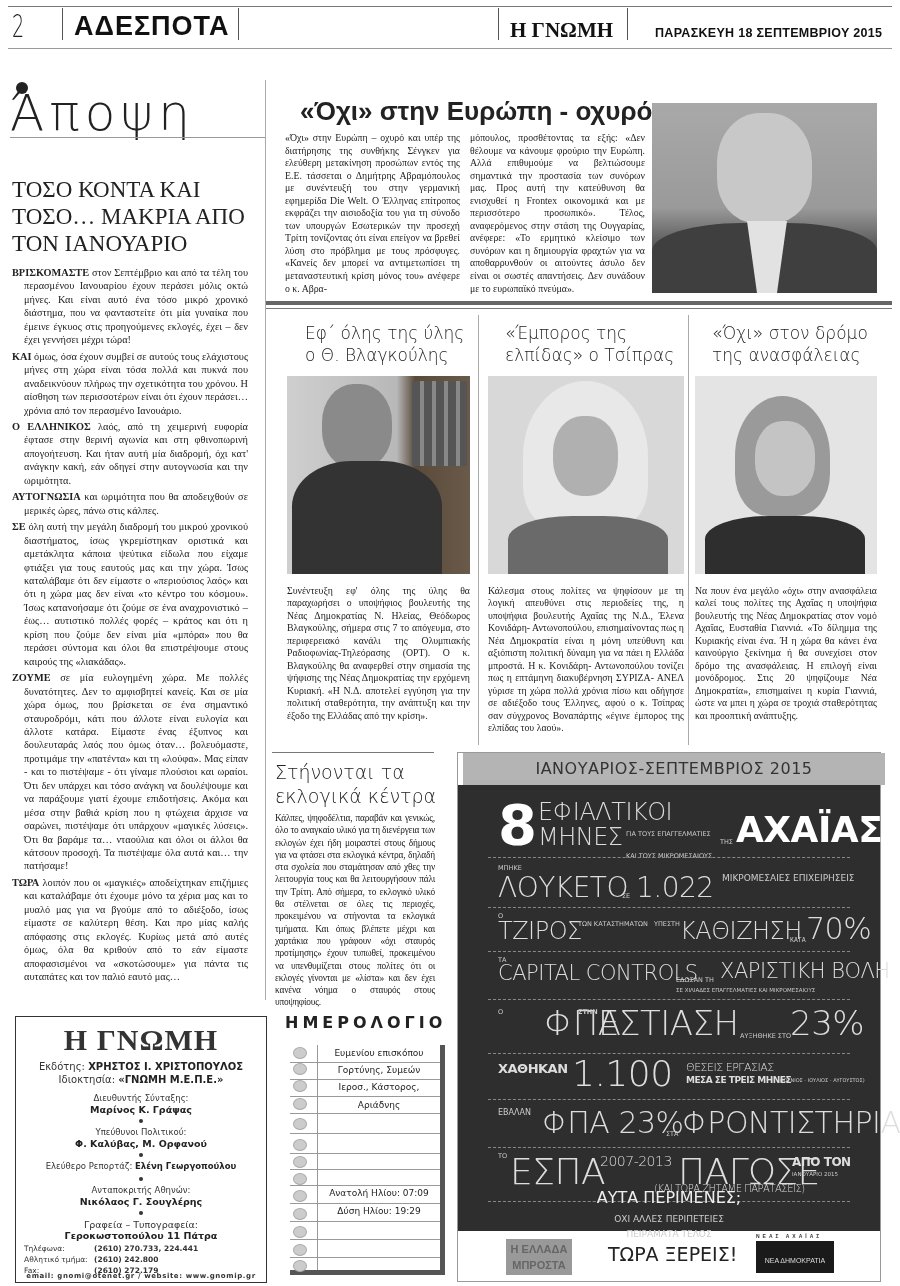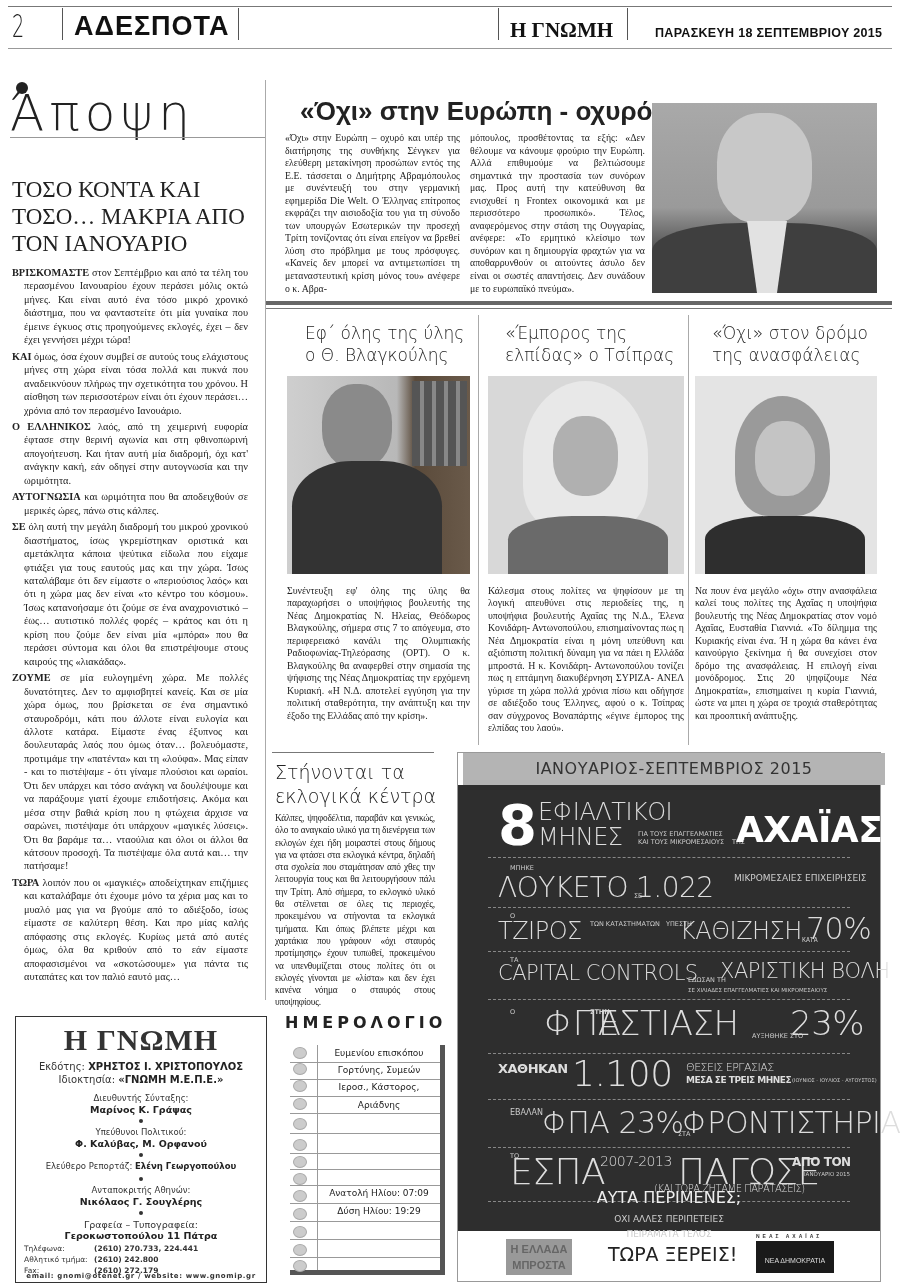--- a/index.html
+++ b/index.html
@@ -50,21 +50,21 @@
   .dot{position:absolute;left:123px;width:4px;height:4px;border-radius:50%;background:#333;}
   .contact{position:absolute;left:8px;font-family:"DejaVu Sans",sans-serif;font-size:7.5px;color:#333;}
   .contact span.v{position:absolute;left:70px;white-space:nowrap;font-weight:bold;}
   
   .ad{left:457px;top:752px;width:422px;height:528px;border:1px solid #999;background:#fff;}
   .ad-head{position:absolute;left:5px;top:0;width:422px;height:32px;background:#b4b4b4;text-align:center;font-family:"DejaVu Sans",sans-serif;font-size:16px;line-height:32px;color:#333;letter-spacing:.5px;}
   .ad-dark{position:absolute;left:0;top:32px;width:422px;height:446px;background:#2e2e2e;color:#e8e8e8;font-family:"DejaVu Sans",sans-serif;}
   .ad-dark .dash{position:absolute;left:30px;width:362px;border-top:1px dashed #888;}
   .ad-foot{position:absolute;left:0;top:478px;width:422px;height:50px;background:#fff;}
   .big{position:absolute;font-weight:300;letter-spacing:-.5px;color:#ddd;white-space:nowrap;}
-  .sm{position:absolute;font-size:6.5px;color:#ccc;white-space:nowrap;line-height:7px;margin-left:12px;}
+  .sm{position:absolute;font-size:6.5px;color:#ccc;white-space:nowrap;line-height:7px;}
 </style>
 </head>
 <body>
 
 <div class="abs hdr-top"></div>
 <div class="abs pagenum">2</div>
 <div class="abs vline" style="left:62px;top:8px;height:32px;"></div>
 <div class="abs section">ΑΔΕΣΠΟΤΑ</div>
 <div class="abs vline" style="left:238px;top:8px;height:32px;"></div>
 <div class="abs vline" style="left:498px;top:8px;height:32px;"></div>
@@ -199,21 +199,21 @@
 </div>
 
 <div class="abs ad">
   <div class="ad-head">ΙΑΝΟΥΑΡΙΟΣ-ΣΕΠΤΕΜΒΡΙΟΣ 2015</div>
   <div class="ad-dark">
 
     <div class="big" style="left:40px;top:12px;font-size:56px;font-weight:bold;color:#fff;line-height:56px;">8</div>
     <div class="big" style="left:80px;top:14px;font-size:24px;line-height:26px;">ΕΦΙΑΛΤΙΚΟΙ</div>
     <div class="big" style="left:80px;top:39px;font-size:24px;line-height:26px;">ΜΗΝΕΣ</div>
     <div class="sm" style="left:168px;top:46px;">ΓΙΑ ΤΟΥΣ ΕΠΑΓΓΕΛΜΑΤΙΕΣ</div>
-    <div class="sm" style="left:168px;top:54px;">ΚΑΙ ΤΟΥΣ ΜΙΚΡΟΜΕΣΑΙΟΥΣ</div>
+    <div class="sm" style="left:168px;top:68px;">ΚΑΙ ΤΟΥΣ ΜΙΚΡΟΜΕΣΑΙΟΥΣ</div>
     <div class="sm" style="left:262px;top:54px;">ΤΗΣ</div>
     <div class="big" style="left:278px;top:24px;font-size:36px;color:#fff;font-weight:bold;">ΑΧΑΪΑΣ</div>
     <div class="dash" style="top:72px"></div>
 
     <div class="sm" style="left:40px;top:80px;">ΜΠΗΚΕ</div>
     <div class="big" style="left:40px;top:86px;font-size:28px;">ΛΟΥΚΕΤΟ</div>
     <div class="sm" style="left:164px;top:108px;">ΣΕ</div>
     <div class="big" style="left:178px;top:86px;font-size:28px;">1.022</div>
     <div class="sm" style="left:264px;top:90px;font-size:9px;">ΜΙΚΡΟΜΕΣΑΙΕΣ ΕΠΙΧΕΙΡΗΣΕΙΣ</div>
     <div class="dash" style="top:122px"></div>

